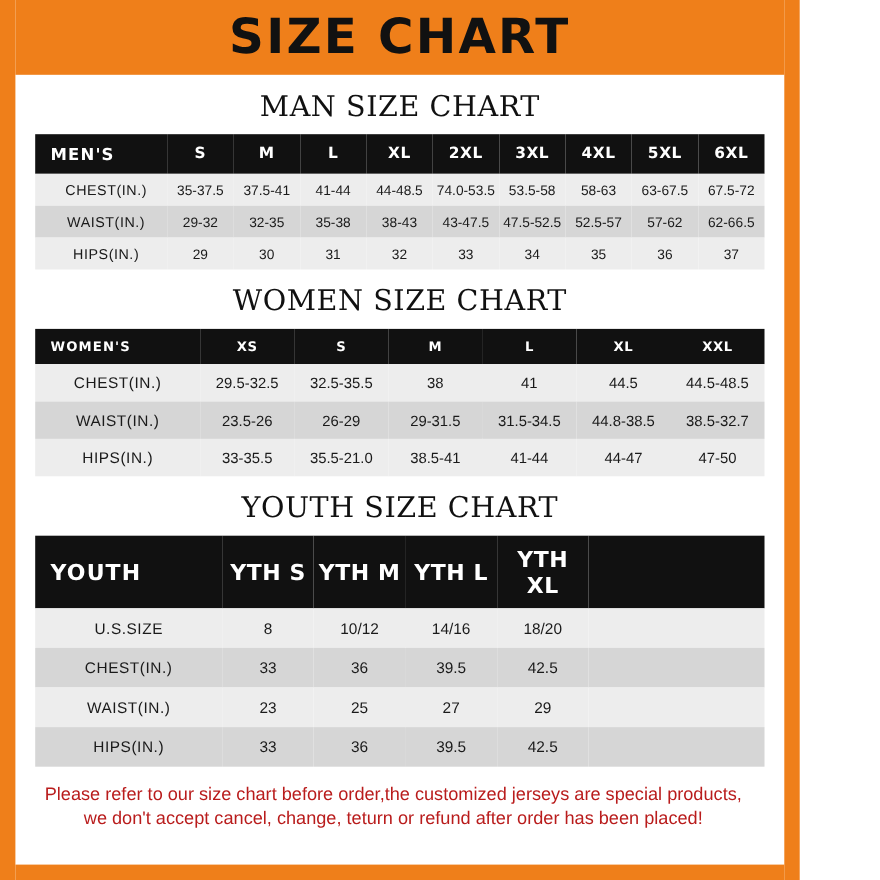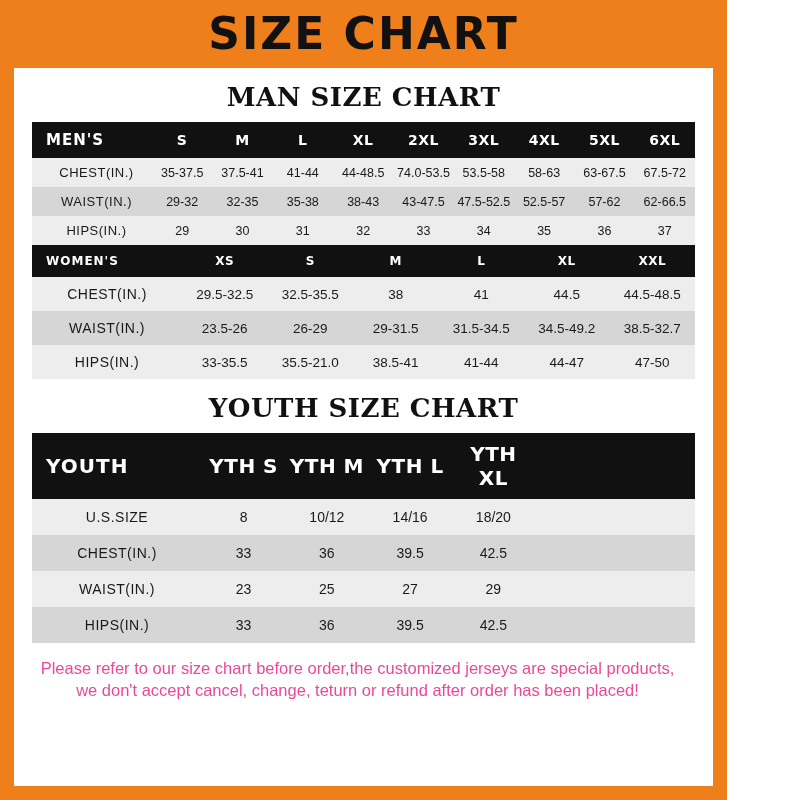--- a/index.html
+++ b/index.html
@@ -32,21 +32,21 @@
     letter-spacing: 2px;
     color: #111111;
     line-height: 1;
   }
   .section {
     padding: 0 18px;
   }
   .section-title {
     text-align: center;
     font-family: "DejaVu Serif", serif;
-    font-weight: bold;
+    font-weight: normal;
     font-size: 26px;
     letter-spacing: 0.5px;
     color: #111111;
     margin: 14px 0 10px 0;
   }
   table {
     width: 100%;
     border-collapse: collapse;
     table-layout: fixed;
   }
@@ -89,21 +89,21 @@
   #youth-table col.lead { width: 170px; }
   #women-table .hdr-row th { font-size: 12px; }
   #women-table tbody td { font-size: 13.5px; padding: 9px 1px; }
   #women-table tbody td.lead { font-size: 14px; }
   #youth-table .hdr-row th { font-size: 20px; }
   #youth-table tbody td { font-size: 14px; padding: 10px 1px; }
   #youth-table tbody td.lead { font-size: 14px; }
   #youth-table .spacer-col { width: 160px; }
 
   .footer-note {
-    color: #ec4899;
+    color: #b91c1c;
     font-size: 16.5px;
     line-height: 1.35;
     text-align: center;
     padding: 14px 28px 0 16px;
     font-family: "Liberation Sans", sans-serif;
   }
   .footer-note div { white-space: nowrap; }
   .bottom-bar {
     position: absolute;
     left: -14px; right: -14px; bottom: 0;
@@ -184,20 +184,21 @@
           <td>34</td>
           <td>35</td>
           <td>36</td>
           <td>37</td>
         </tr>
       </tbody>
     </table>
   </div>
 
   <div class="section">
+    <div class="section-title">WOMEN SIZE CHART</div>
     <table id="women-table">
       <colgroup>
         <col class="lead">
           <col>
           <col>
           <col>
           <col>
           <col>
           <col>
       </colgroup>
@@ -221,21 +222,21 @@
           <td>41</td>
           <td>44.5</td>
           <td>44.5-48.5</td>
         </tr>
         <tr class="even">
           <td class="lead">WAIST(IN.)</td>
           <td>23.5-26</td>
           <td>26-29</td>
           <td>29-31.5</td>
           <td>31.5-34.5</td>
-          <td>34.5-49.2</td>
+          <td>44.8-38.5</td>
           <td>38.5-32.7</td>
         </tr>
         <tr class="odd">
           <td class="lead">HIPS(IN.)</td>
           <td>33-35.5</td>
           <td>35.5-21.0</td>
           <td>38.5-41</td>
           <td>41-44</td>
           <td>44-47</td>
           <td>47-50</td>

